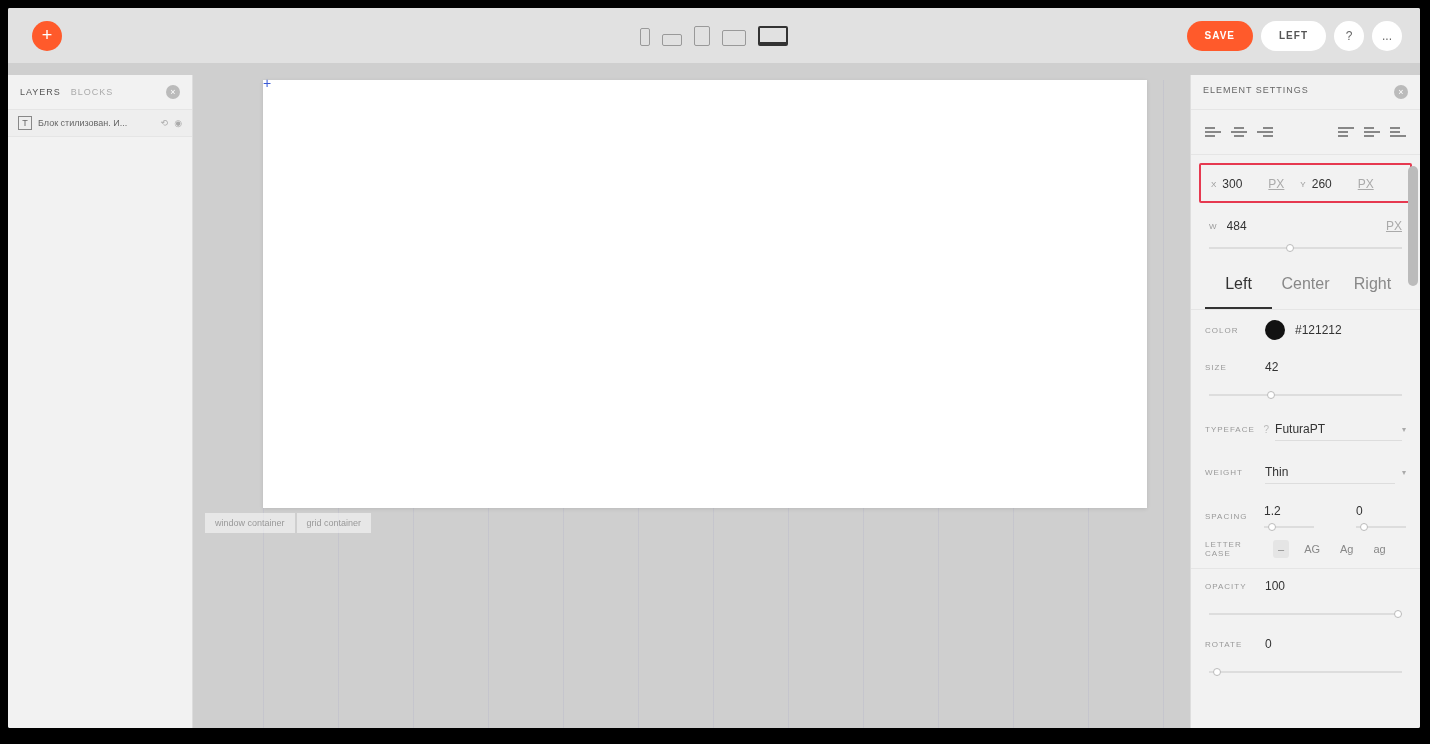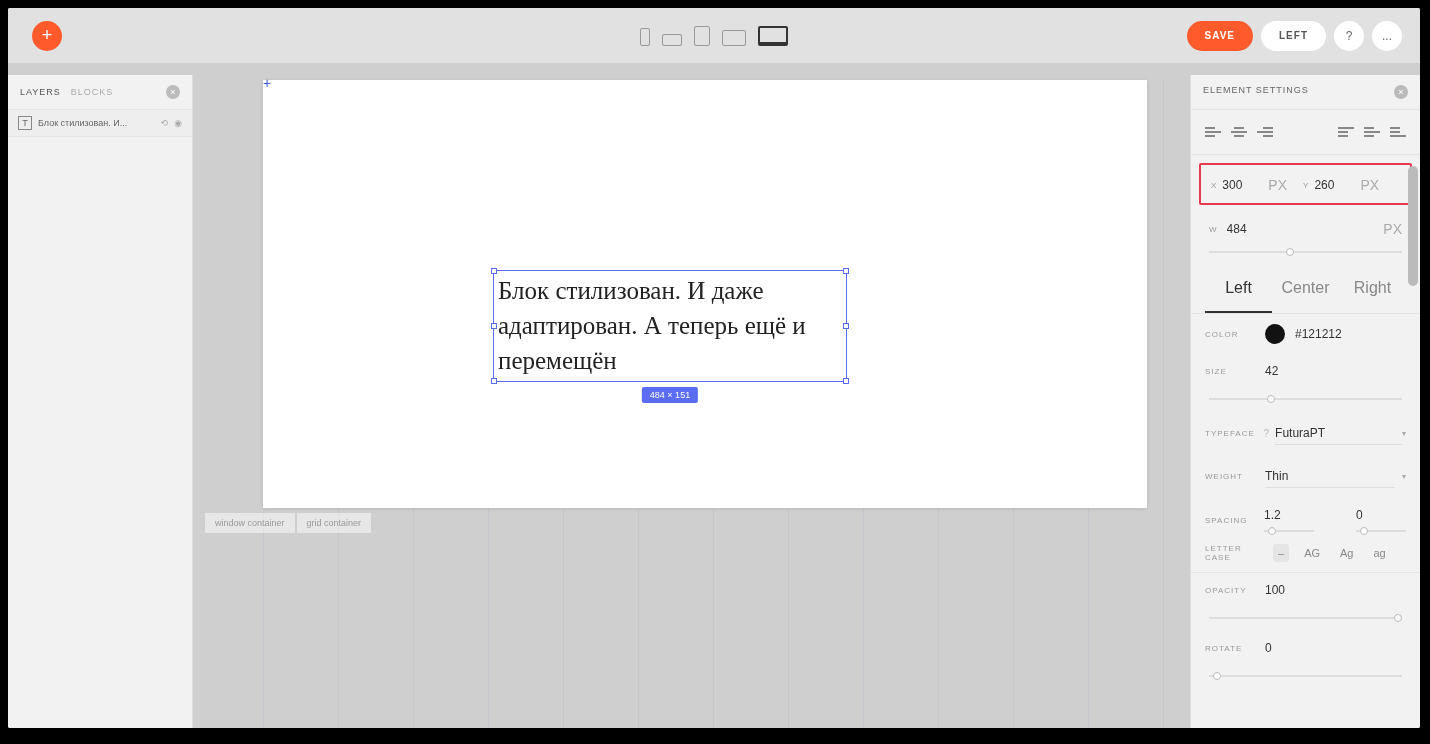--- a/index.html
+++ b/index.html
@@ -56,21 +56,21 @@
 .rp-title { font-size: 9px; letter-spacing: 1px; color: #666; }
 .rp-close { margin-left: auto; width: 14px; height: 14px; border-radius: 50%; background: #bbb; color: #fff; display: flex; align-items: center; justify-content: center; font-size: 9px; cursor: pointer; }
 .align-row { padding: 14px 14px; border-bottom: 1px solid #e5e5e5; display: flex; gap: 14px; }
 .align-group { display: flex; gap: 10px; }
 .align-ic { width: 16px; height: 16px; display: flex; flex-direction: column; justify-content: center; cursor: pointer; }
 .align-ic span { height: 2px; background: #888; margin: 1px 0; }
 .xy-group { padding: 12px 10px 10px; border: 2px solid #e63950; margin: 8px; border-radius: 2px; display: flex; gap: 16px; }
 .field { display: flex; align-items: center; gap: 6px; }
 .field-label { font-size: 8px; color: #999; text-transform: uppercase; }
 .field-val { font-size: 12px; color: #333; width: 40px; border: none; background: transparent; }
-.field-unit { font-size: 14px; color: #aaa; }
+.field-unit { font-size: 12px; color: #aaa; text-decoration: underline; }
 .w-row { padding: 8px 18px 4px; display: flex; align-items: center; gap: 10px; }
 .slider { flex: 1; height: 2px; background: #ddd; position: relative; margin-top: 10px; }
 .slider .knob { position: absolute; width: 8px; height: 8px; background: #fff; border: 1px solid #bbb; border-radius: 50%; top: -3px; }
 .slider-row { padding: 0 18px 12px; }
 .container-note { padding: 8px 14px; font-size: 8px; color: #999; letter-spacing: 0.5px; border-bottom: 1px solid #e5e5e5; }
 .text-align-tabs { display: flex; padding: 0 14px; border-bottom: 1px solid #e5e5e5; }
 .ta-tab { flex: 1; text-align: center; font-size: 16px; color: #888; padding: 14px 0; cursor: pointer; }
 .ta-tab.active { color: #333; border-bottom: 2px solid #333; }
 .prop-row { display: flex; align-items: center; padding: 10px 14px; }
 .prop-label { font-size: 8px; color: #999; letter-spacing: 1px; width: 60px; }
@@ -126,30 +126,20 @@
           <span>⟲</span>
           <span>◉</span>
         </span>
       </div>
     </div>
 
     <div class="canvas-wrap">
       <div class="grid-bg"></div>
       <div class="page"></div>
       <div class="cross">+</div>
-      <div class="selected-box">
-        <div class="text-content">Блок стилизован. И даже адаптирован. А теперь ещё и перемещён</div>
-        <div class="handle tl"></div>
-        <div class="handle tr"></div>
-        <div class="handle bl"></div>
-        <div class="handle br"></div>
-        <div class="handle ml"></div>
-        <div class="handle mr"></div>
-        <div class="dim-badge">484 × 151</div>
-      </div>
       <div class="container-tabs">
         <div class="ct-tab">window container</div>
         <div class="ct-tab">grid container</div>
       </div>
     </div>
 
     <div class="right-panel">
       <div class="rp-header">
         <span class="rp-title">ELEMENT SETTINGS</span>
         <span class="rp-close">×</span>

